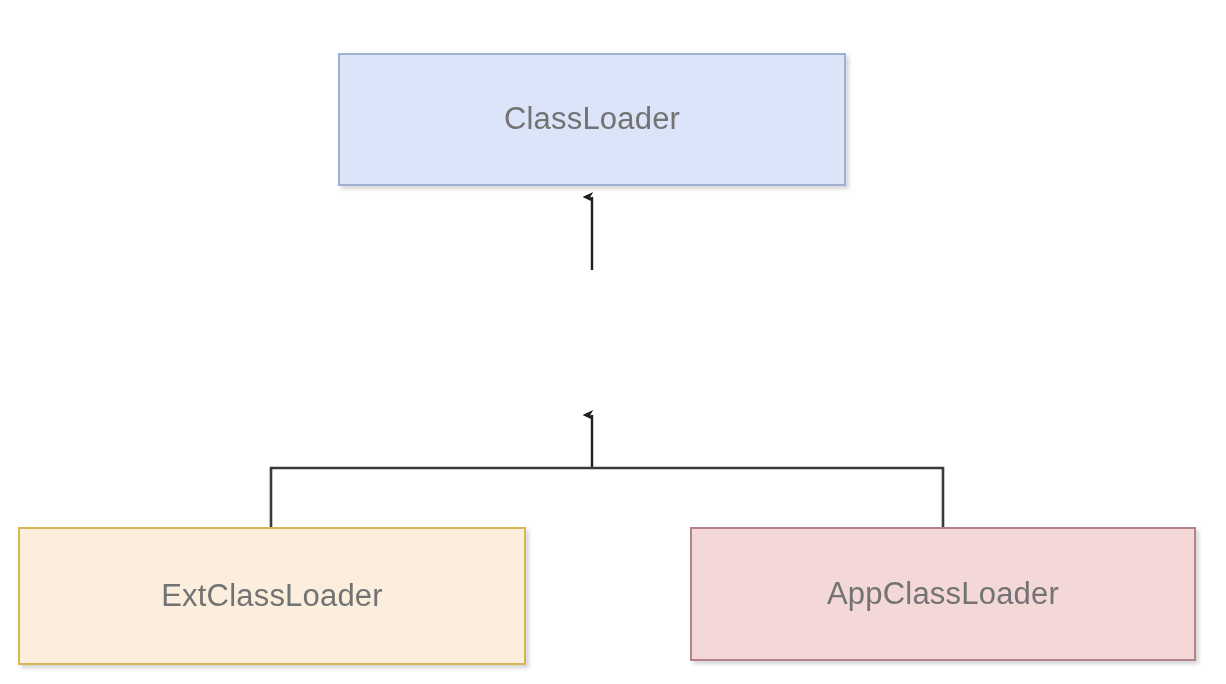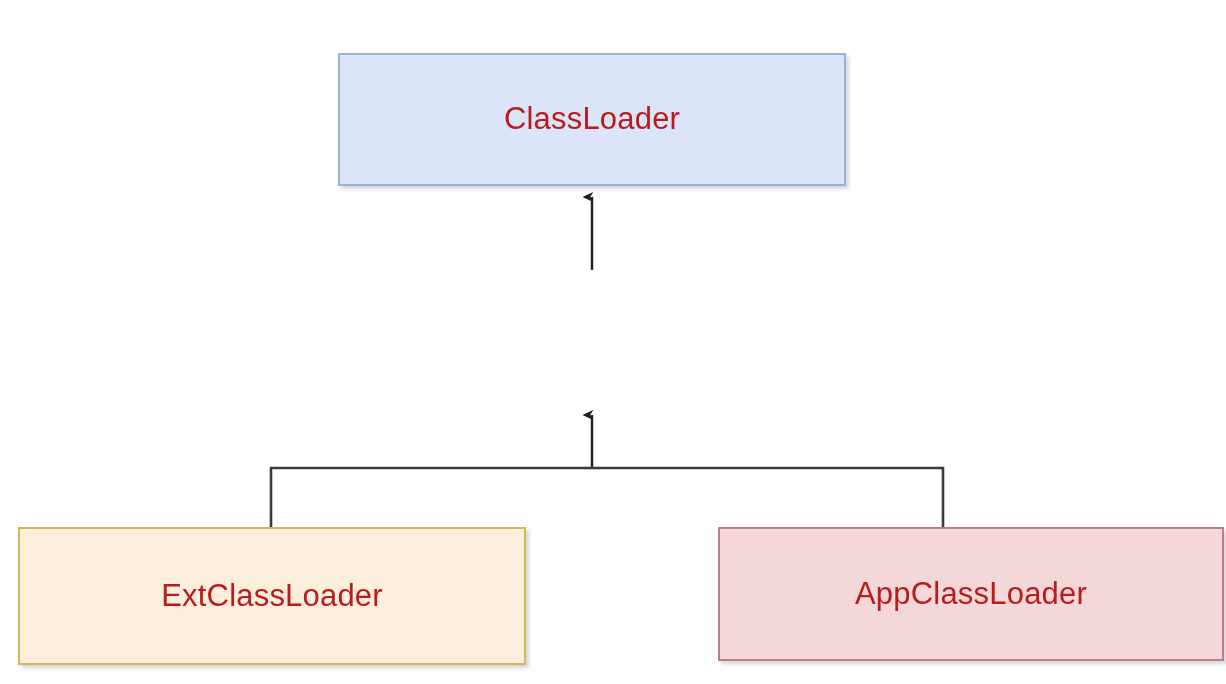--- a/index.html
+++ b/index.html
@@ -32,21 +32,21 @@
     display: flex;
     align-items: center;
     justify-content: center;
     border-style: solid;
     border-width: 2px;
     box-shadow: 3px 3px 4px rgba(0, 0, 0, 0.16);
   }
   .node-label {
     font-size: 31px;
     line-height: 1.1;
-    color: #b91c1c;
+    color: #737373;
     letter-spacing: 0.2px;
     white-space: nowrap;
     font-weight: 400;
   }
   
   #node-classloader {
     left: 338px;
     top: 53px;
     width: 508px;
     height: 133px;
@@ -70,21 +70,20 @@
     border-color: #d6b656;
     justify-content: center;
   }
   #node-appclassloader {
     left: 690px;
     top: 527px;
     width: 506px;
     height: 134px;
     background: #f4d7d7;
     border-color: #b5818a;
-    margin-left: 28px;
   }
 </style>
 </head>
 <body>
 
 <div id="diagram-canvas">
 
   <svg class="edge-layer" viewBox="0 0 1226 684" width="1226" height="684" xmlns="http://www.w3.org/2000/svg">
     <defs>
       <marker id="arrowhead-up" markerWidth="11" markerHeight="11" refX="5.5" refY="9.4" orient="auto" markerUnits="userSpaceOnUse">

